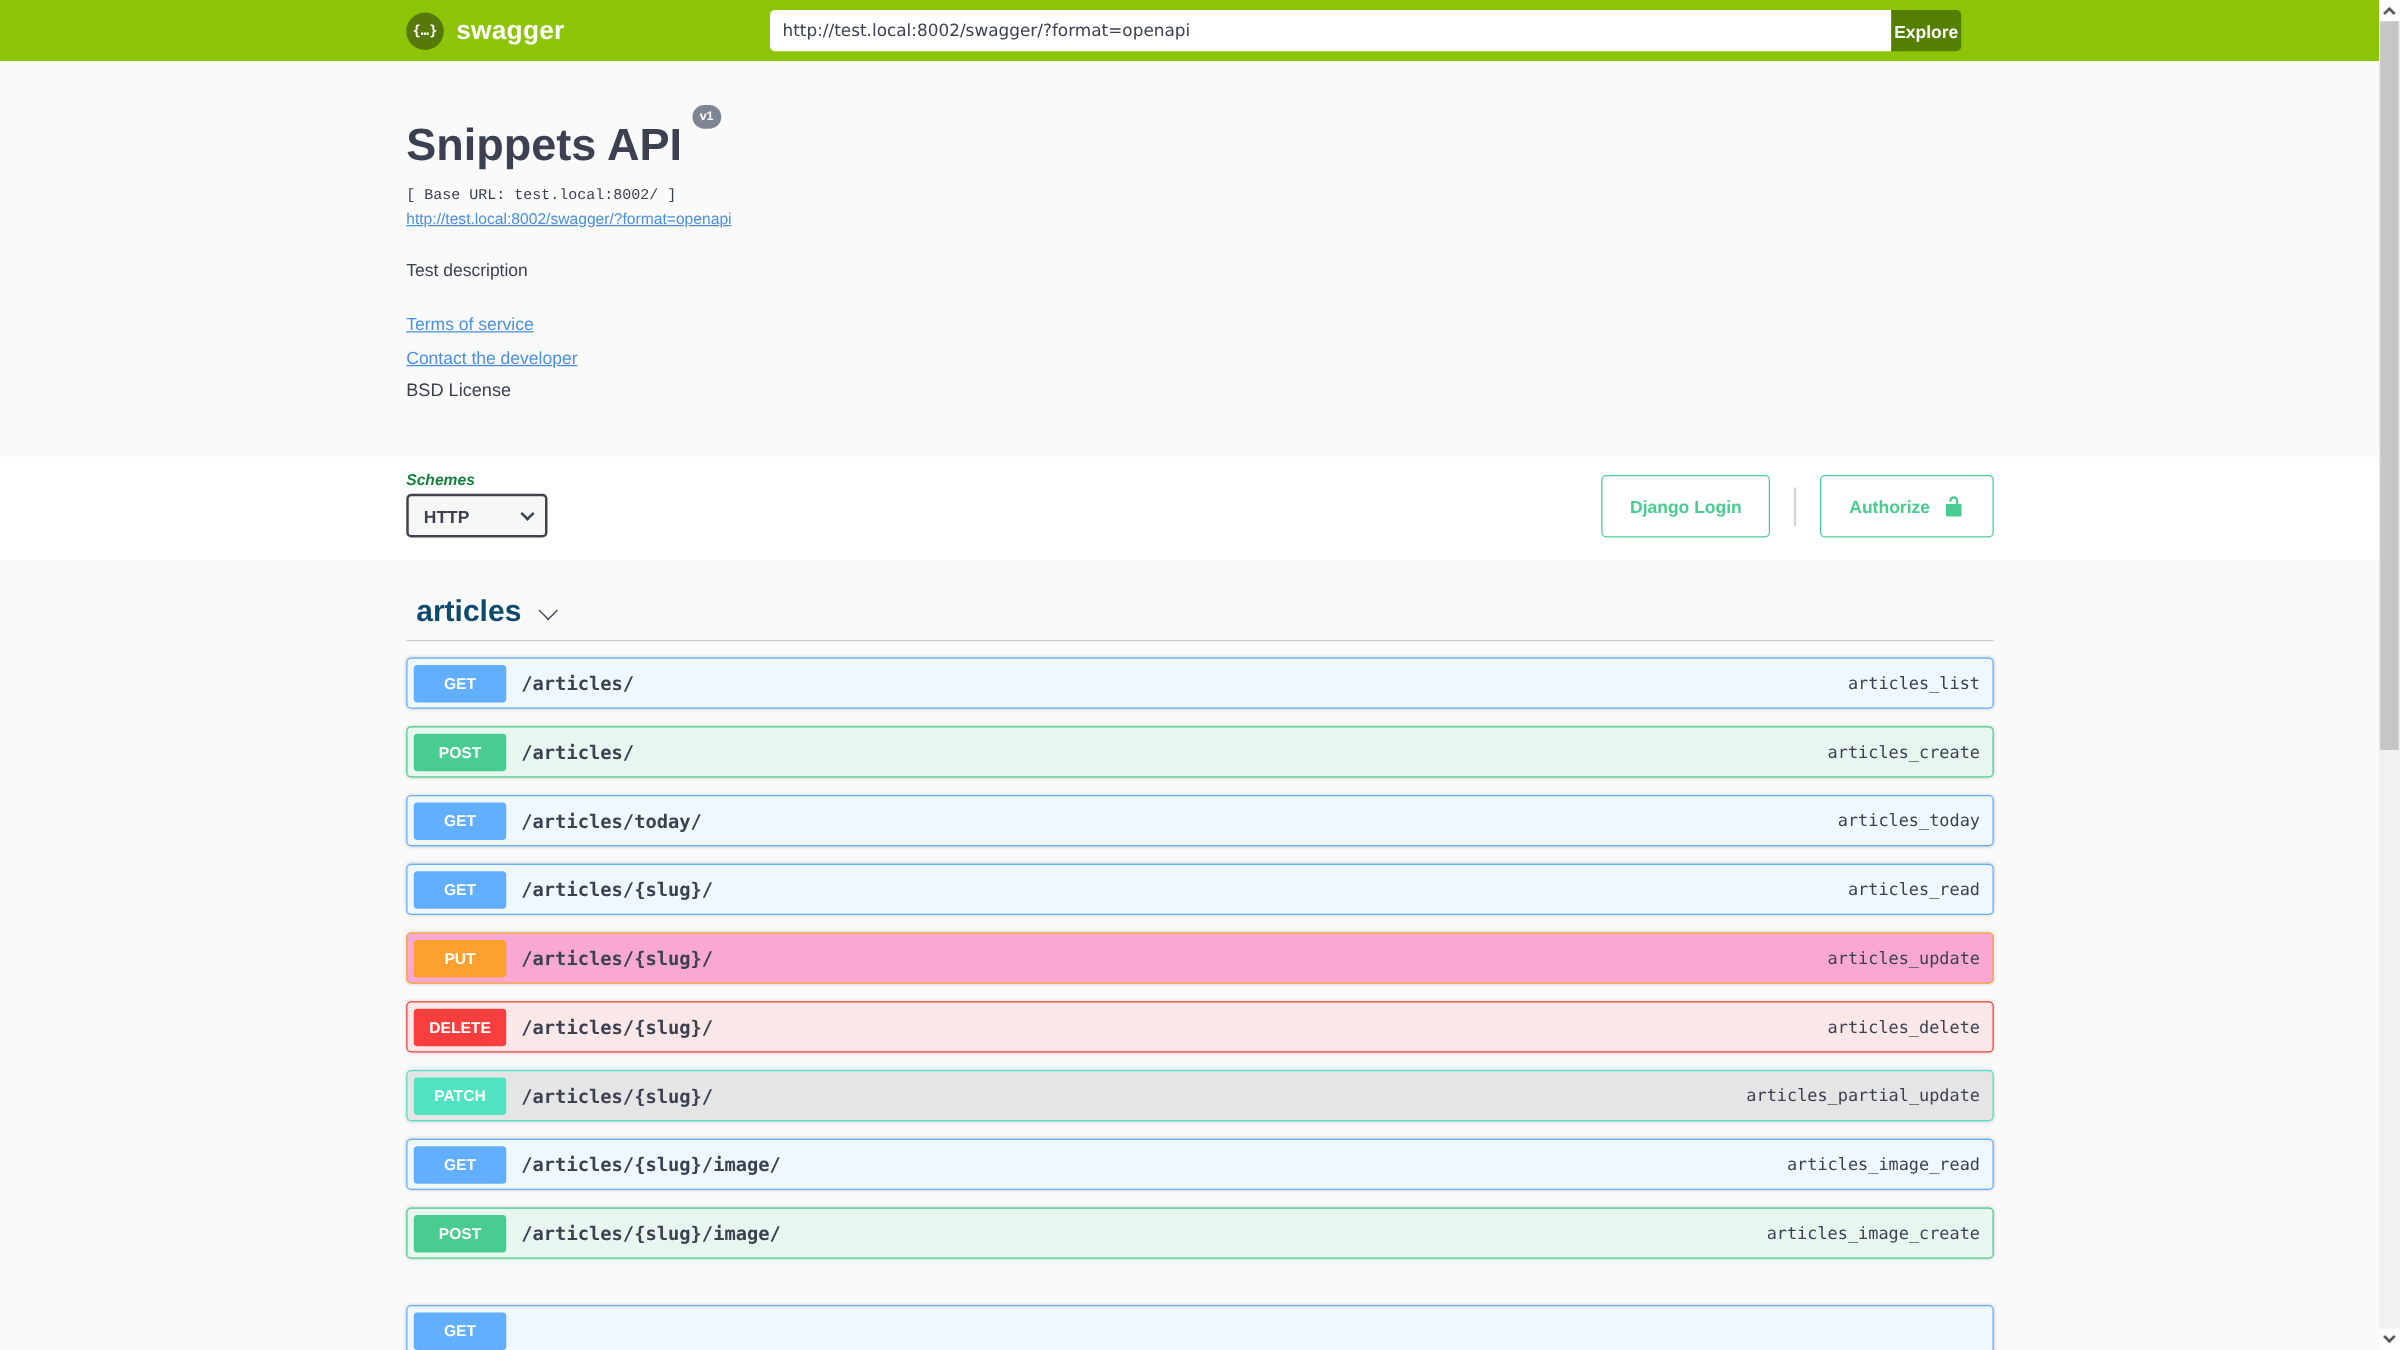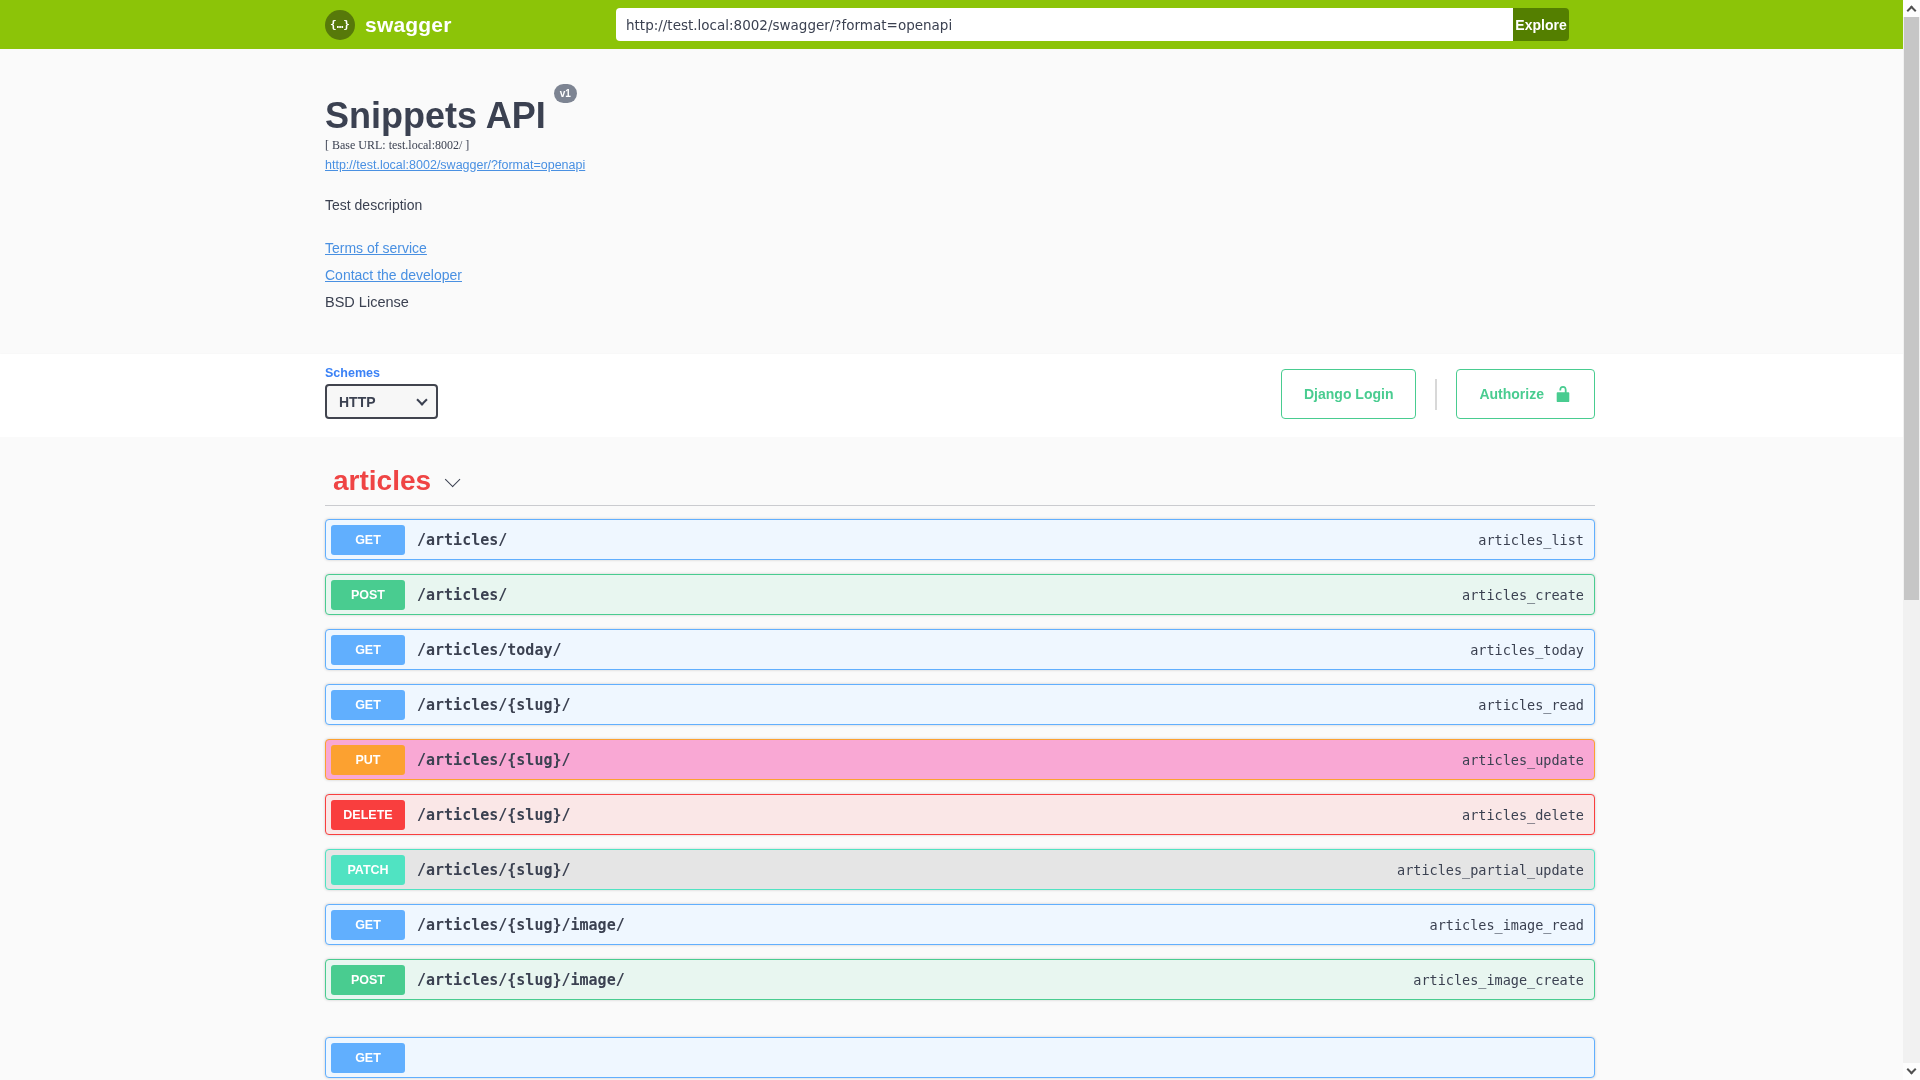--- a/index.html
+++ b/index.html
@@ -53,30 +53,30 @@
   .scroll-thumb { position: absolute; top: 17px; left: 1px; width: 15px; height: 583px; background: #c6c6c6; }
   
   .wrapper { width: 1270px; margin: 0 auto; }
   .information-container { background: #fafafa; padding: 47px 0 44px 0; }
   .api-title { font-size: 36px; font-weight: bold; color: #3b4151; line-height: 40px; }
   .version-badge {
     display: inline-block; vertical-align: top; position: relative; top: -12px; margin-left: 8px;
     background: #7d8492; color: #ffffff; font-size: 10px; font-weight: bold;
     padding: 4px 6px; border-radius: 50px;
   }
-  .base-url { font-family: Liberation Serif, serif; font-size: 12px; color: #3b4151; margin-top: 2px; }
+  .base-url { font-family: Liberation Mono, monospace; font-size: 12px; color: #3b4151; margin-top: 13px; }
   .spec-link { display: inline-block; margin-top: 5px; font-size: 12.5px; color: #4990e2; text-decoration: underline; }
   .description { margin-top: 24px; font-size: 14px; color: #3b4151; }
   .info-link { display: block; margin-top: 18px; font-size: 14px; color: #4990e2; text-decoration: underline; width: fit-content; }
   .info-link + .info-link { margin-top: 11px; }
   .license { margin-top: 11px; font-size: 14.5px; color: #3b4151; }
   
   .scheme-container { background: #ffffff; box-shadow: 0 1px 2px 0 rgba(0,0,0,.15); padding: 12px 0 18px 0; }
   .scheme-row { display: flex; align-items: flex-end; }
-  .schemes-label { font-size: 12.5px; font-weight: bold; color: #3b82f6; margin-bottom: 4px; }
+  .schemes-label { font-size: 12.5px; font-weight: bold; color: #15803d; margin-bottom: 4px; font-style: italic; }
   .select-wrap { position: relative; width: 113px; }
   .schemes-select {
     width: 113px; height: 35px; appearance: none; -webkit-appearance: none;
     border: 2px solid #41444e; border-radius: 4px; background: #f7f7f7;
     font-family: "Liberation Sans", sans-serif; font-size: 14px; font-weight: bold; color: #3b4151;
     padding: 0 28px 0 12px; cursor: pointer;
   }
   .select-chev {
     position: absolute; right: 12px; top: 12px; width: 8px; height: 8px; pointer-events: none;
     border-right: 2px solid #3b4151; border-bottom: 2px solid #3b4151; transform: rotate(45deg);
@@ -88,21 +88,21 @@
     font-family: "Liberation Sans", sans-serif; font-size: 14px; font-weight: bold;
     border-radius: 4px; padding: 24px 22px; height: 35px; cursor: pointer;
   }
   .auth-divider { width: 2px; height: 31px; background: #d8d8d8; margin: 0 19px; }
   
   .sections-area { background: #fafafa; padding-top: 28px; }
   .opblock-tag {
     display: flex; align-items: center; gap: 14px; cursor: pointer;
     padding: 0 0 8px 8px; border-bottom: 1px solid rgba(59,65,81,.25); margin-bottom: 0;
   }
-  .opblock-tag h3 { font-size: 28px; font-weight: bold; color: #ef4444; }
+  .opblock-tag h3 { font-size: 24px; font-weight: bold; color: #0c4a6e; }
   .tag-chev { width: 11px; height: 11px; border-right: 1.6px solid #3b4151; border-bottom: 1.6px solid #3b4151; transform: rotate(45deg) translateY(-3px); }
   .operations { padding-top: 13px; margin-bottom: 10px; }
   .opblock {
     display: flex; align-items: center; height: 41px; margin-bottom: 14px;
     border-radius: 4px; border: 1px solid; box-shadow: 0 0 3px rgba(0,0,0,.19);
     padding: 0 10px 0 5px; cursor: pointer;
   }
   .opblock .method {
     min-width: 74px; text-align: center; padding: 8px 0; border-radius: 3px;
     color: #ffffff; font-size: 12.5px; font-weight: bold; font-family: "Liberation Sans", sans-serif;

